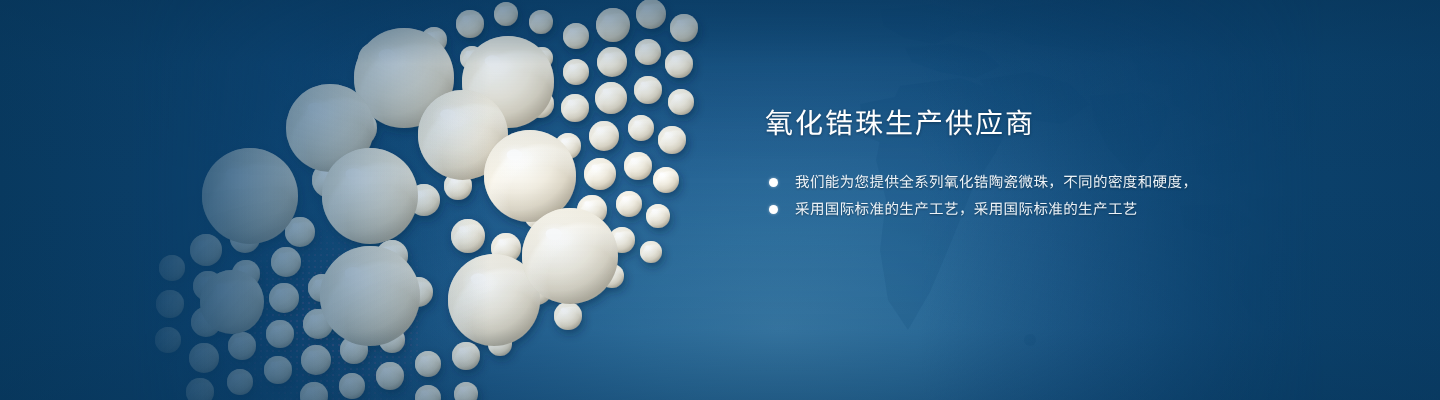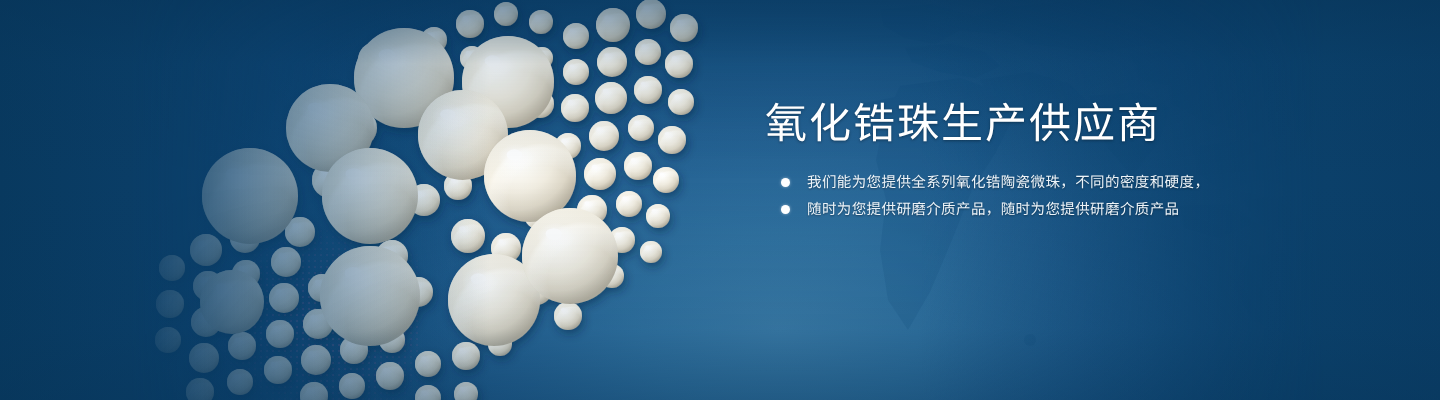--- a/index.html
+++ b/index.html
@@ -85,30 +85,30 @@
 
   
   .copy {
     position: absolute;
     left: 765px;
     top: 104px;
     width: 560px;
   }
   .headline {
     color: #ffffff;
-    font-size: 42px;
+    font-size: 28px;
     line-height: 40px;
     letter-spacing: 2px;
     font-weight: normal;
     margin: 0 0 26px 0;
     text-shadow: 0 1px 3px rgba(0,0,0,0.35);
   }
   .bullets {
     list-style: none;
-    margin: 16px;
+    margin: 4px;
     padding: 0;
   }
   .bullet {
     position: relative;
     padding-left: 26px;
     color: #ecf3f8;
     font-size: 14.5px;
     line-height: 25px;
     letter-spacing: 0.4px;
     margin-bottom: 2px;
@@ -314,18 +314,18 @@
   <div class="copy">
     <h1 class="headline">氧化锆珠生产供应商</h1>
 
     <ul class="bullets">
       <li class="bullet">
         <span class="dot"></span>
         <span>我们能为您提供全系列氧化锆陶瓷微珠，不同的密度和硬度，</span>
       </li>
       <li class="bullet">
         <span class="dot"></span>
-        <span>随时为您提供研磨介质产品，随时为您提供研磨介质产品</span>
+        <span>采用国际标准的生产工艺，采用国际标准的生产工艺</span>
       </li>
     </ul>
   </div>
 
 </div>
 
 </body></html>

